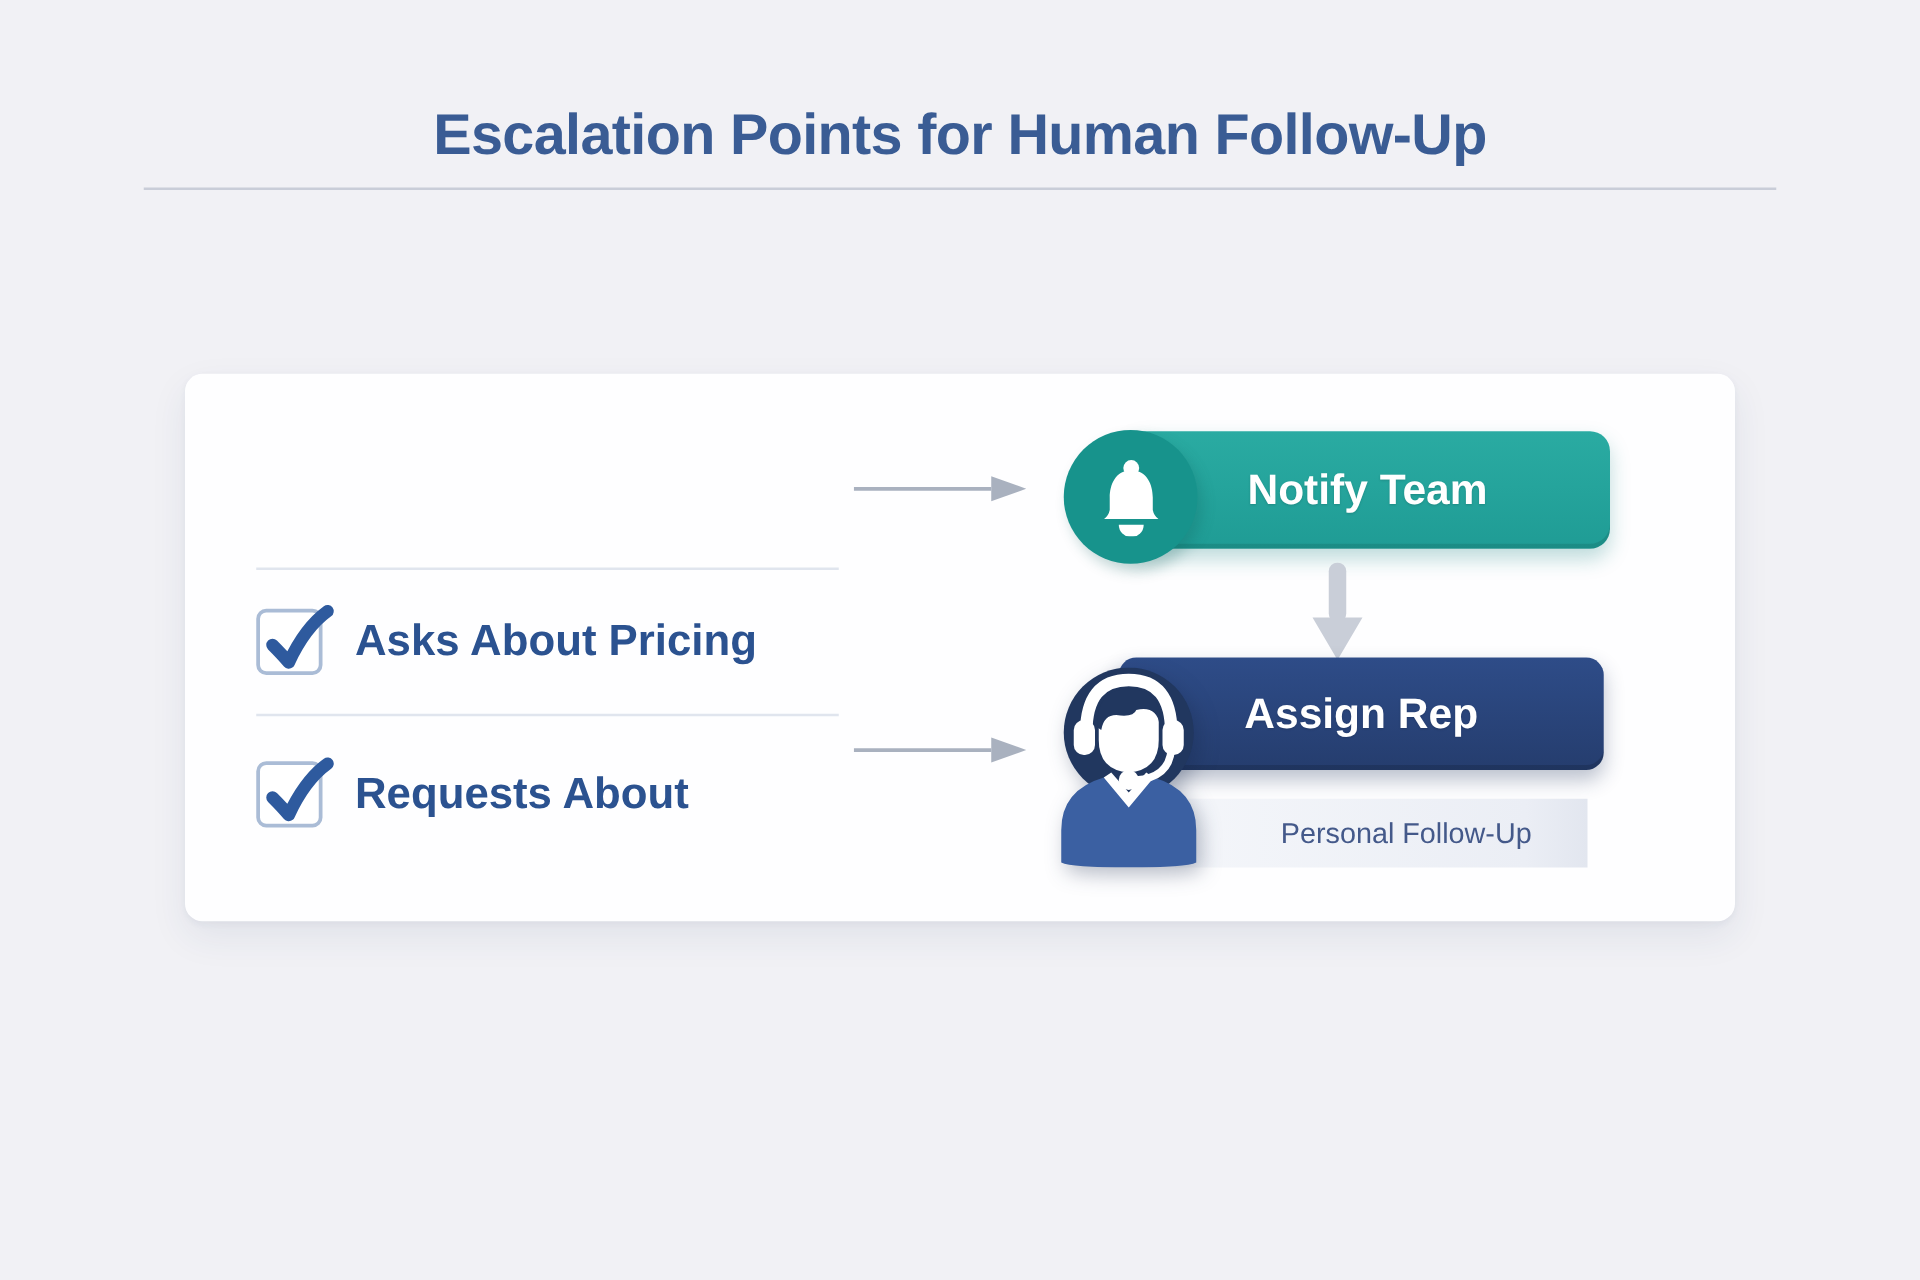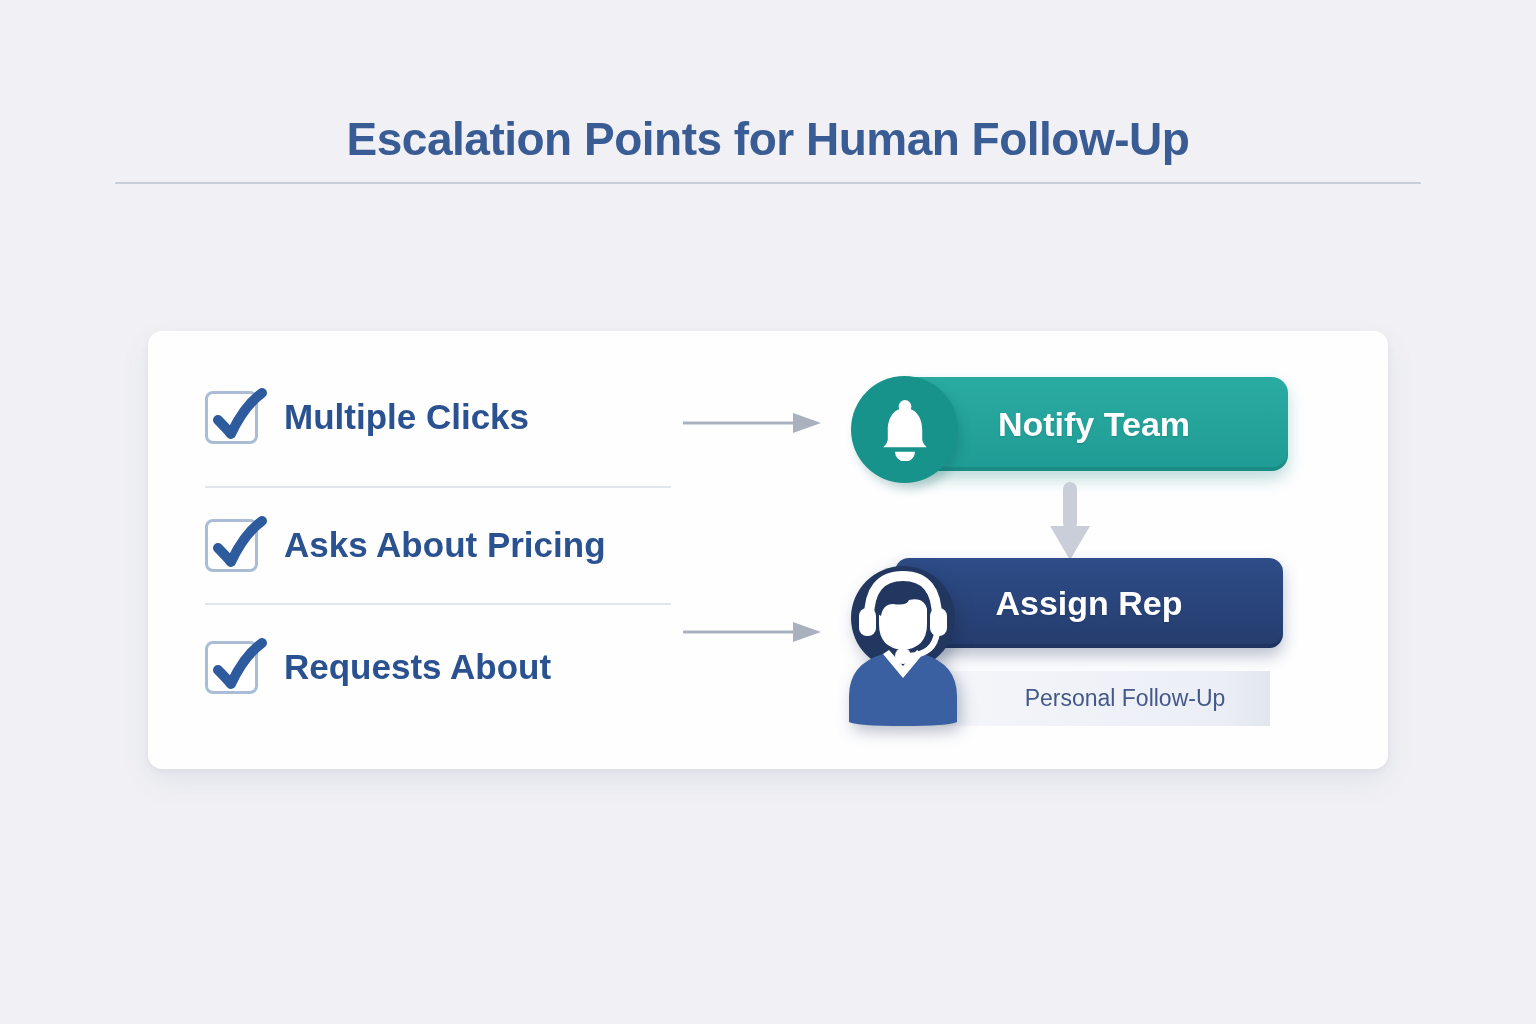--- a/index.html
+++ b/index.html
@@ -7,21 +7,20 @@
   body {
     font-family: "Liberation Sans", "DejaVu Sans", sans-serif;
     background: #f1f1f5;
     overflow: hidden;
   }
   .stage {
     position: relative;
     width: 1536px;
     height: 965px;
     background: #f1f1f5;
-    margin-top: 32px;
   }
 
   
   .page-title {
     position: absolute;
     top: 80px;
     left: 0;
     width: 100%;
     text-align: center;
     font-size: 46px;
@@ -179,28 +178,20 @@
 </head>
 <body>
 
 <div class="stage">
 
   <h1 class="page-title">Escalation Points for Human Follow-Up</h1>
   <div class="title-divider"></div>
 
   <div class="card">
 
-    <div class="check-row r1">
-      <span class="checkbox">
-        <svg width="56" height="62" viewBox="0 0 56 62">
-          <path d="M6 34 Q14 42 19 48 Q32 20 50 7" fill="none" stroke="#2e5a9e" stroke-width="10" stroke-linecap="round" stroke-linejoin="round"></path>
-        </svg>
-      </span>
-      <span class="check-label">Multiple Clicks</span>
-    </div>
     <div class="row-divider d1"></div>
 
     <div class="check-row r2">
       <span class="checkbox">
         <svg width="56" height="62" viewBox="0 0 56 62">
           <path d="M6 34 Q14 42 19 48 Q32 20 50 7" fill="none" stroke="#2e5a9e" stroke-width="10" stroke-linecap="round" stroke-linejoin="round"></path>
         </svg>
       </span>
       <span class="check-label">Asks About Pricing</span>
     </div>

